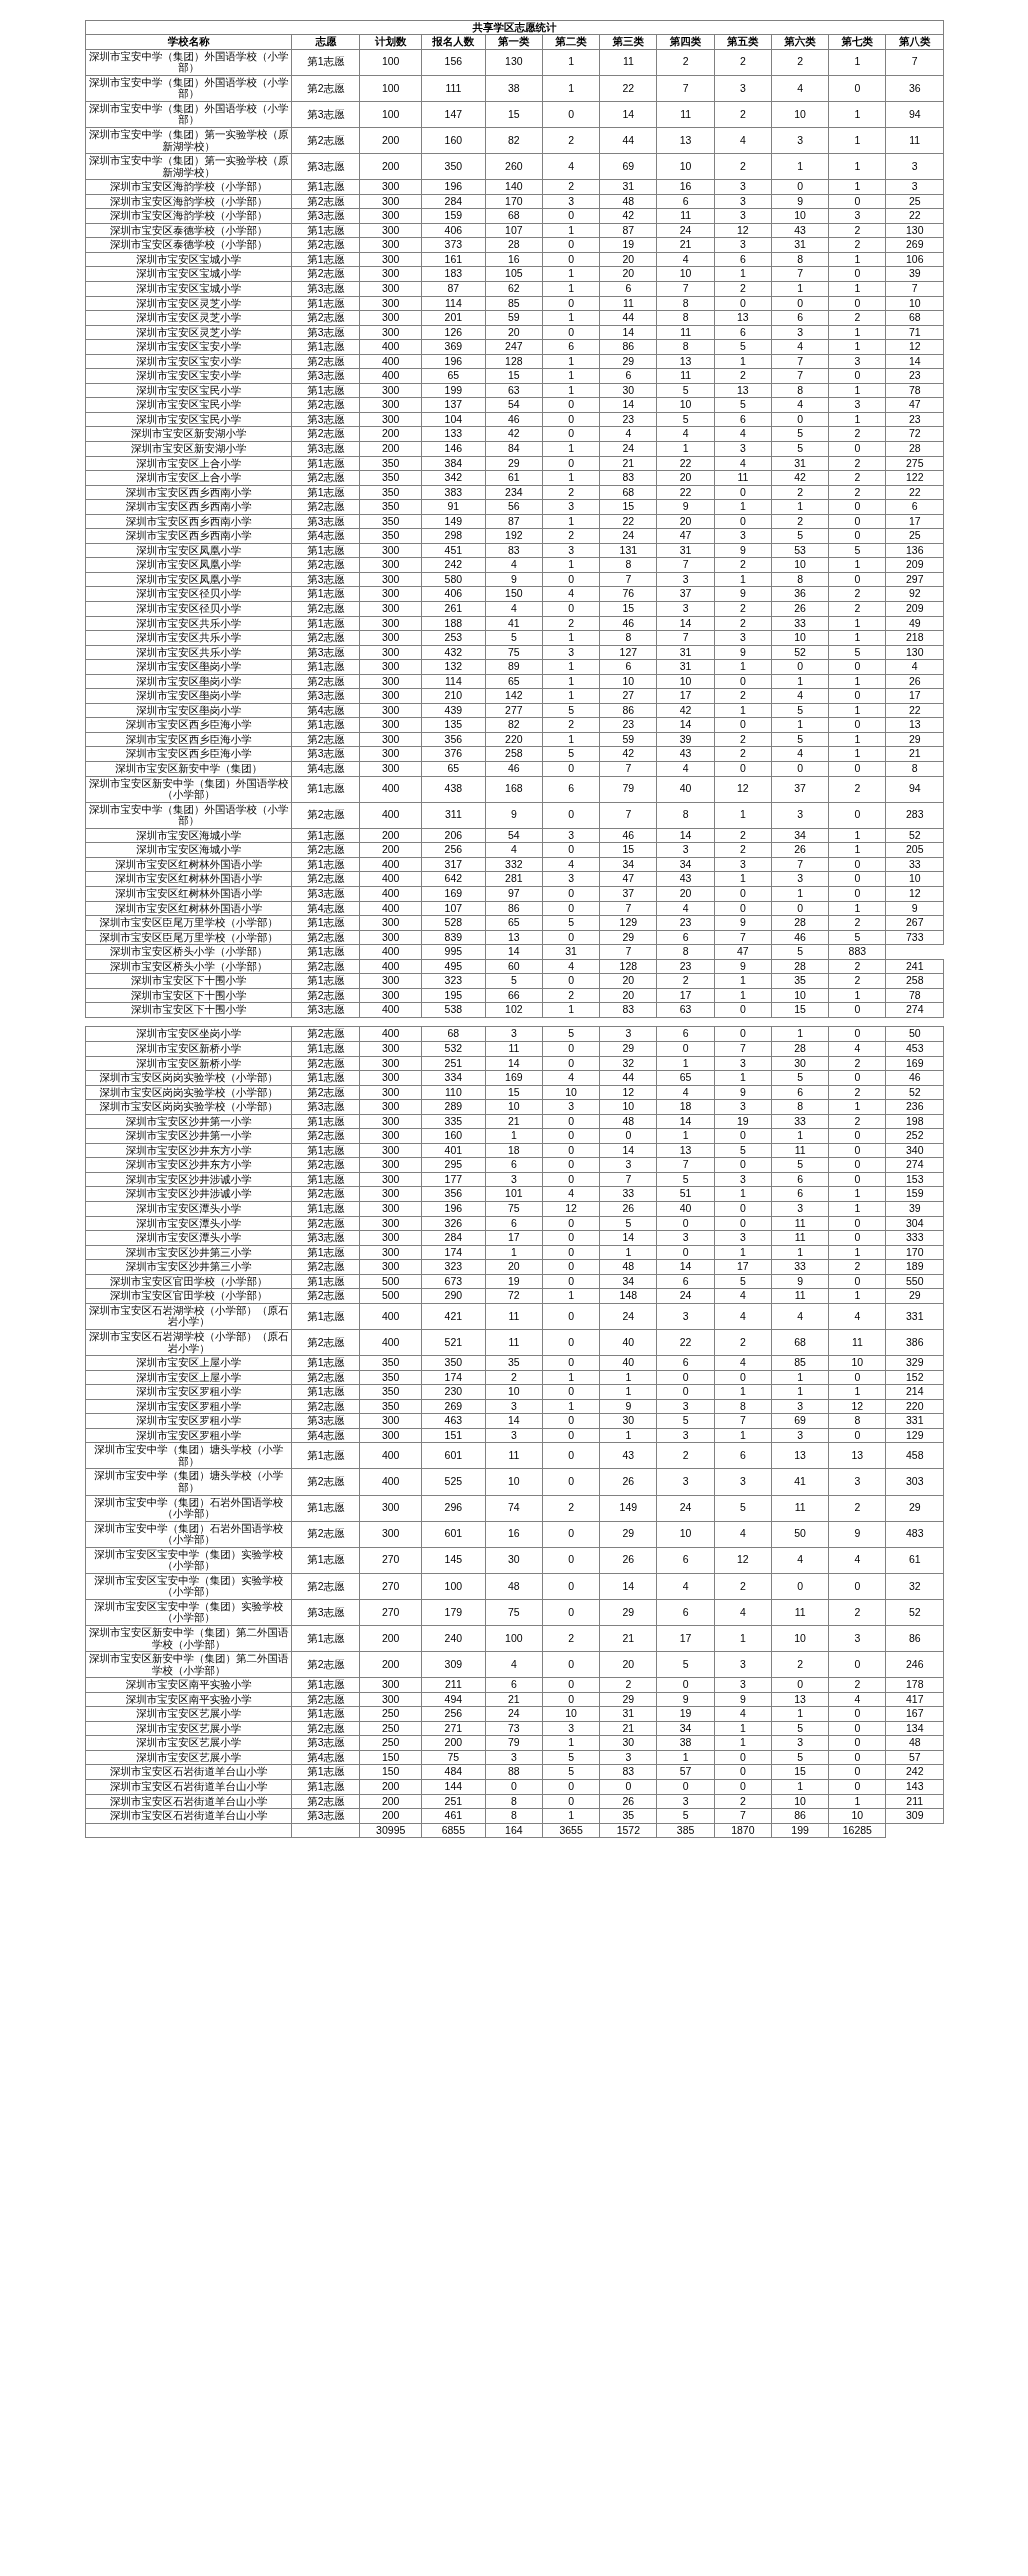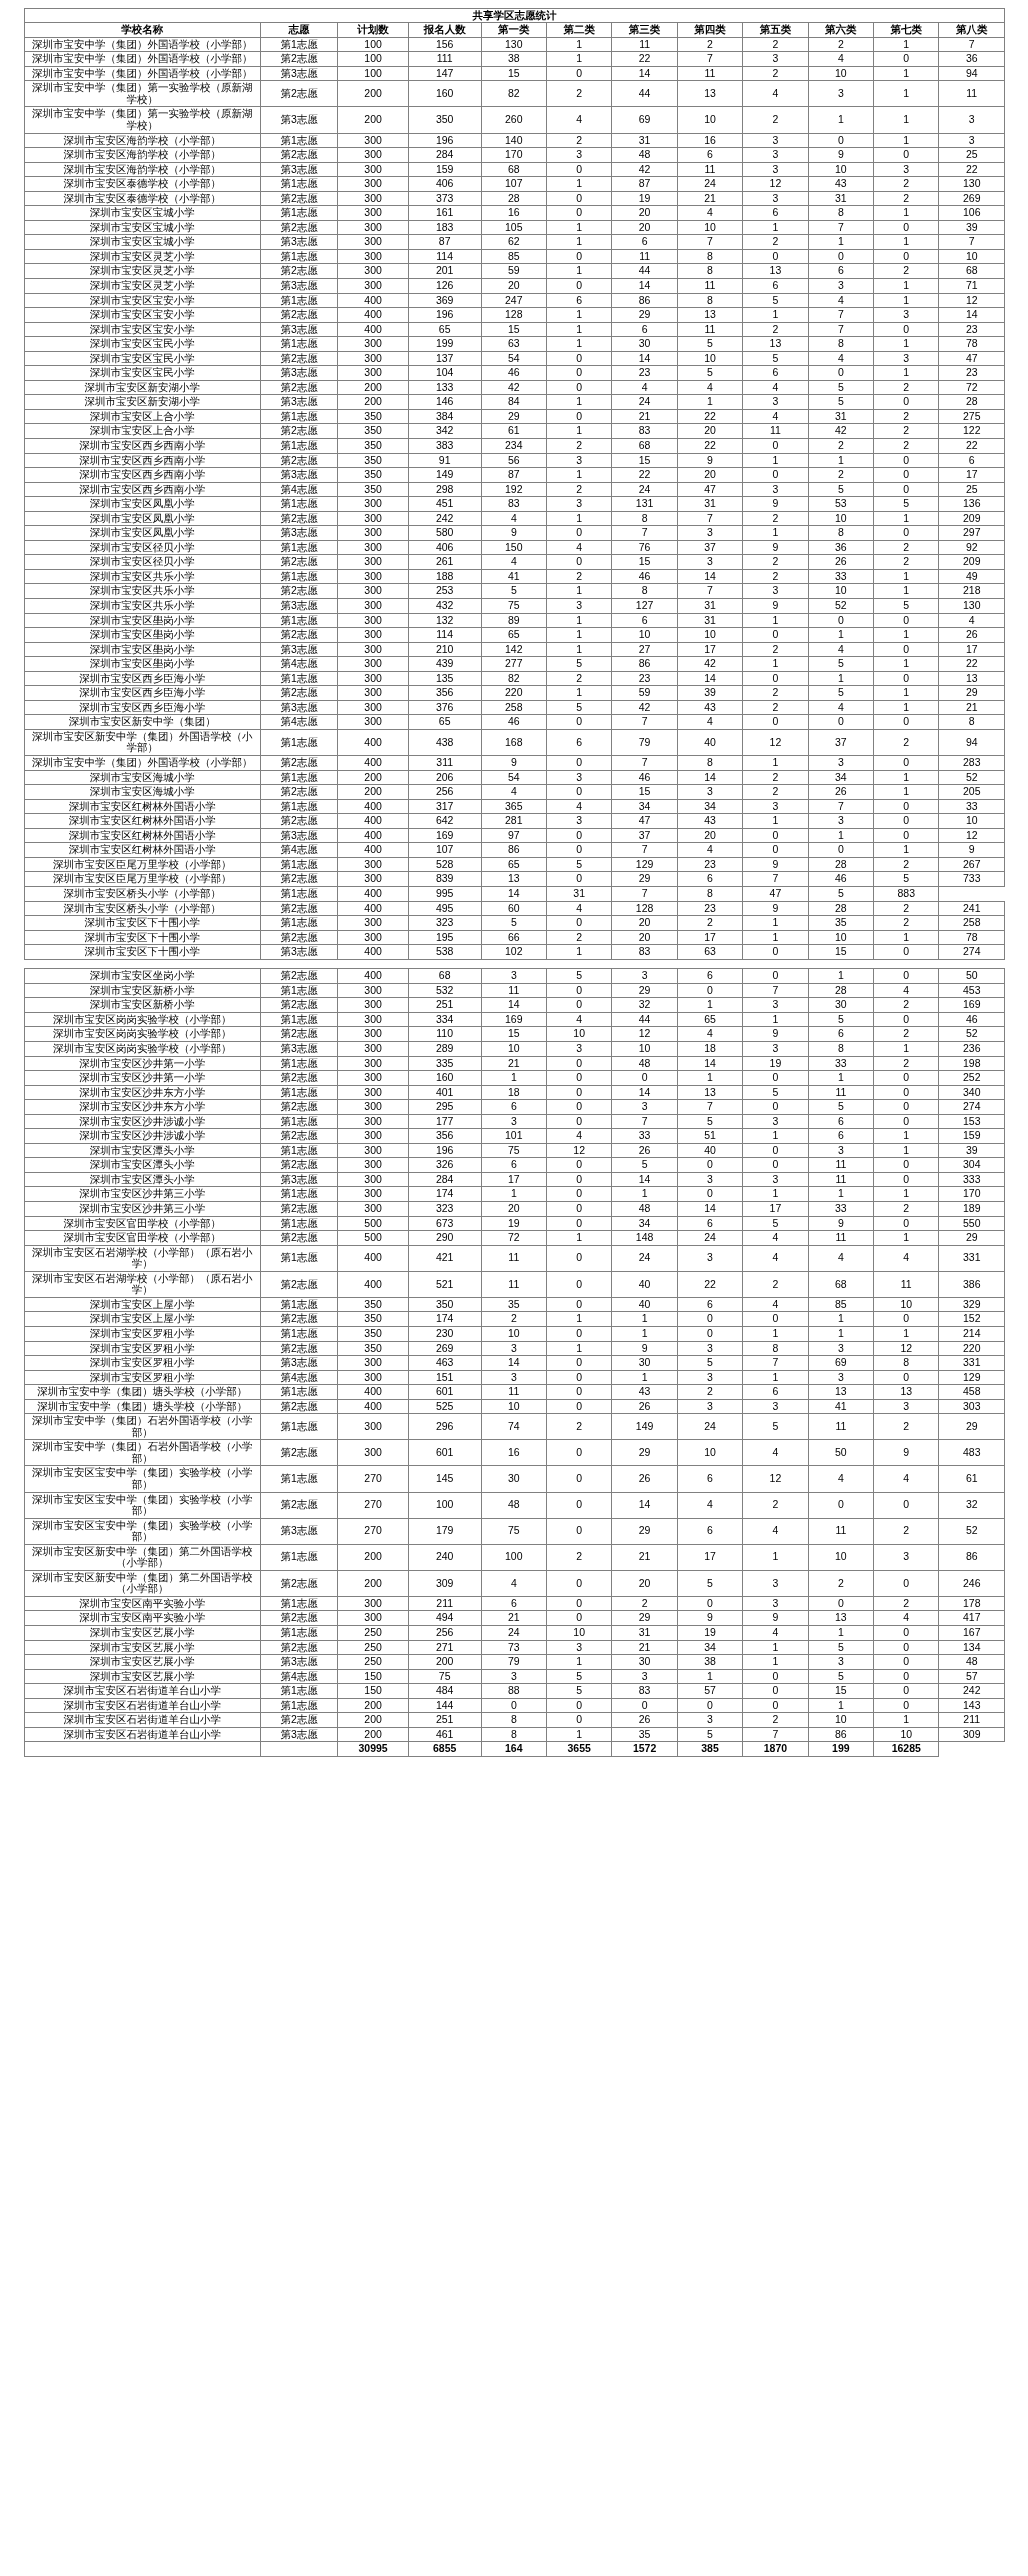--- a/index.html
+++ b/index.html
@@ -12,22 +12,22 @@
     font-family: "Liberation Sans", sans-serif;
     color: #000000;
   }
   #sheet {
     width: 1029px;
     padding: 7.6px 0 0 0;
     box-sizing: border-box;
   }
   table.stat {
     border-collapse: collapse;
-    margin: 0 auto;
-    width: 981px;
+    margin: 12px auto;
+    width: 859px;
     table-layout: fixed;
   }
   table.stat td, table.stat th {
     border: 1px solid #808080;
     font-size: 10.5px;
     line-height: 1.1;
     padding: 1px 1.9px;
     text-align: center;
     vertical-align: middle;
     word-break: break-all;
@@ -47,21 +47,21 @@
     text-align: center;
     font-size: 10.5px;
     padding: 1px 2.9px;
   }
   tr.spacer td {
     border: none;
     height: 8.6px;
     padding: 0;
   }
   tr.total td {
-    font-weight: bold;
+    font-weight: normal;
   }
   col.c-school { width: 191px; }
   col.c-zhiyuan { width: 63px; }
   col.c-jihua { width: 57px; }
   col.c-baoming { width: 59px; }
   col.c-type { width: 53px; }
   col.c-last { width: 53px; }
 </style>
 </head>
 <body>
@@ -800,21 +800,21 @@
           <td>2</td>
           <td>26</td>
           <td>1</td>
           <td>205</td>
         </tr>
         <tr>
           <td class="school">深圳市宝安区红树林外国语小学</td>
           <td>第1志愿</td>
           <td>400</td>
           <td>317</td>
-          <td>365</td>
+          <td>332</td>
           <td>4</td>
           <td>34</td>
           <td>34</td>
           <td>3</td>
           <td>7</td>
           <td>0</td>
           <td>33</td>
         </tr>
         <tr>
           <td class="school">深圳市宝安区红树林外国语小学</td>

